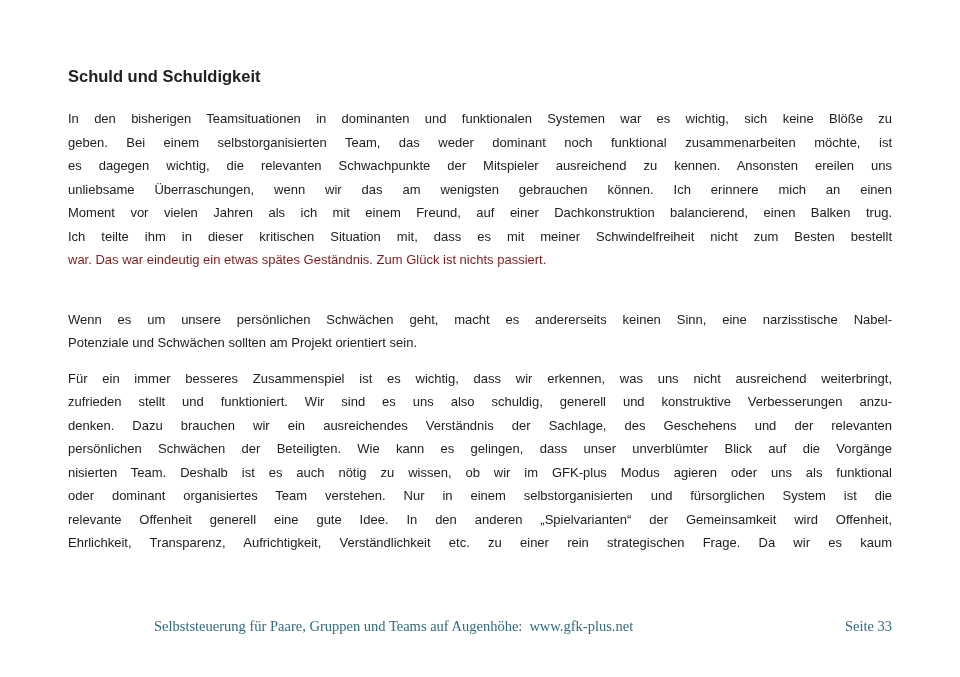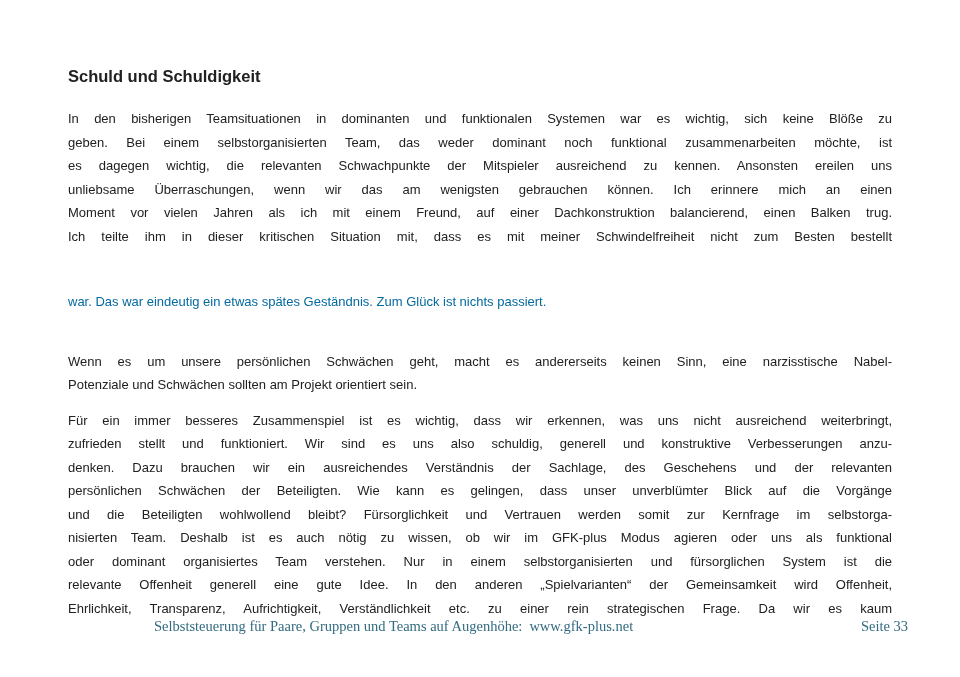--- a/index.html
+++ b/index.html
@@ -43,21 +43,21 @@
     text-align-last: justify;
     white-space: normal;
     color: #212121;
   }
   .line.last {
     text-align-last: left;
   }
   .footer {
     position: absolute;
     left: 68px;
-    right: 52px;
+    right: 68px;
     top: 616px;
     font-family: "Liberation Serif", serif;
     font-size: 14.5px;
     line-height: 20px;
     display: flex;
     justify-content: space-between;
     align-items: baseline;
   }
   .footer-left {
     padding-left: 86px;
@@ -74,32 +74,31 @@
   <div class="content">
     <h1 class="heading" style="color: rgb(33, 33, 33);">Schuld und Schuldigkeit</h1>
     <div>
         <div class="para">
           <div class="line" style="color: rgb(33, 33, 33);">In den bisherigen Teamsituationen in dominanten und funktionalen Systemen war es wichtig, sich keine Blöße zu</div>
           <div class="line" style="color: rgb(33, 33, 33);">geben. Bei einem selbstorganisierten Team, das weder dominant noch funktional zusammenarbeiten möchte, ist</div>
           <div class="line" style="color: rgb(33, 33, 33);">es dagegen wichtig, die relevanten Schwachpunkte der Mitspieler ausreichend zu kennen. Ansonsten ereilen uns</div>
           <div class="line" style="color: rgb(33, 33, 33);">unliebsame Überraschungen, wenn wir das am wenigsten gebrauchen können. Ich erinnere mich an einen</div>
           <div class="line" style="color: rgb(33, 33, 33);">Moment vor vielen Jahren als ich mit einem Freund, auf einer Dachkonstruktion balancierend, einen Balken trug.</div>
           <div class="line" style="color: rgb(33, 33, 33);">Ich teilte ihm in dieser kritischen Situation mit, dass es mit meiner Schwindelfreiheit nicht zum Besten bestellt</div>
-          <div class="line last" style="color: #0369a1; margin-top: 42px;">war. Das war eindeutig ein etwas spätes Geständnis. Zum Glück ist nichts passiert.</div>
+          <div class="line last" style="color: #7f1d1d;">war. Das war eindeutig ein etwas spätes Geständnis. Zum Glück ist nichts passiert.</div>
         </div>
         <div class="para">
           <div class="line" style="color: rgb(33, 33, 33); margin-top: 36px;">Wenn es um unsere persönlichen Schwächen geht, macht es andererseits keinen Sinn, eine narzisstische Nabel-</div>
           <div class="line last" style="color: rgb(33, 33, 33);">Potenziale und Schwächen sollten am Projekt orientiert sein.</div>
         </div>
         <div class="para">
           <div class="line" style="color: rgb(33, 33, 33);">Für ein immer besseres Zusammenspiel ist es wichtig, dass wir erkennen, was uns nicht ausreichend weiterbringt,</div>
           <div class="line" style="color: rgb(33, 33, 33);">zufrieden stellt und funktioniert. Wir sind es uns also schuldig, generell und konstruktive Verbesserungen anzu-</div>
           <div class="line" style="color: rgb(33, 33, 33);">denken. Dazu brauchen wir ein ausreichendes Verständnis der Sachlage, des Geschehens und der relevanten</div>
           <div class="line" style="color: rgb(33, 33, 33);">persönlichen Schwächen der Beteiligten. Wie kann es gelingen, dass unser unverblümter Blick auf die Vorgänge</div>
-          <div class="line" style="color: rgb(33, 33, 33);">und die Beteiligten wohlwollend bleibt? Fürsorglichkeit und Vertrauen werden somit zur Kernfrage im selbstorga-</div>
           <div class="line" style="color: rgb(33, 33, 33);">nisierten Team. Deshalb ist es auch nötig zu wissen, ob wir im GFK-plus Modus agieren oder uns als funktional</div>
           <div class="line" style="color: rgb(33, 33, 33);">oder dominant organisiertes Team verstehen. Nur in einem selbstorganisierten und fürsorglichen System ist die</div>
           <div class="line" style="color: rgb(33, 33, 33);">relevante Offenheit generell eine gute Idee. In den anderen „Spielvarianten“ der Gemeinsamkeit wird Offenheit,</div>
           <div class="line" style="color: rgb(33, 33, 33);">Ehrlichkeit, Transparenz, Aufrichtigkeit, Verständlichkeit etc. zu einer rein strategischen Frage. Da wir es kaum</div>
         </div>
       </div>
   </div>
 
   <div class="footer" style="color: rgb(51, 107, 128);">
     <div class="footer-left">

